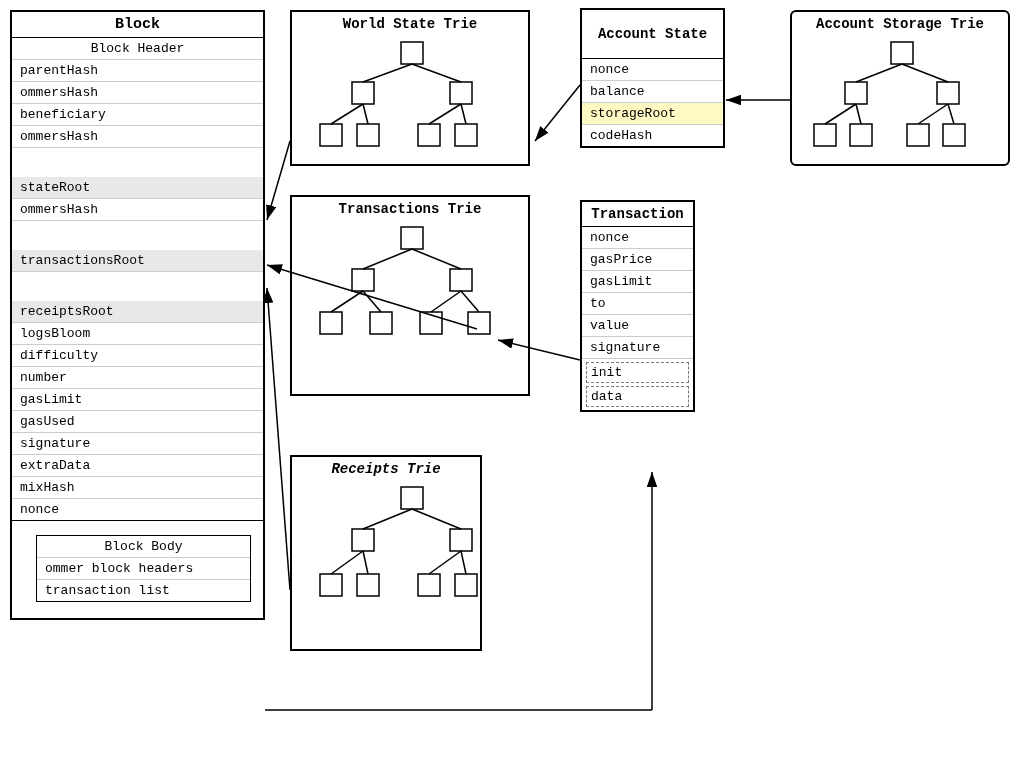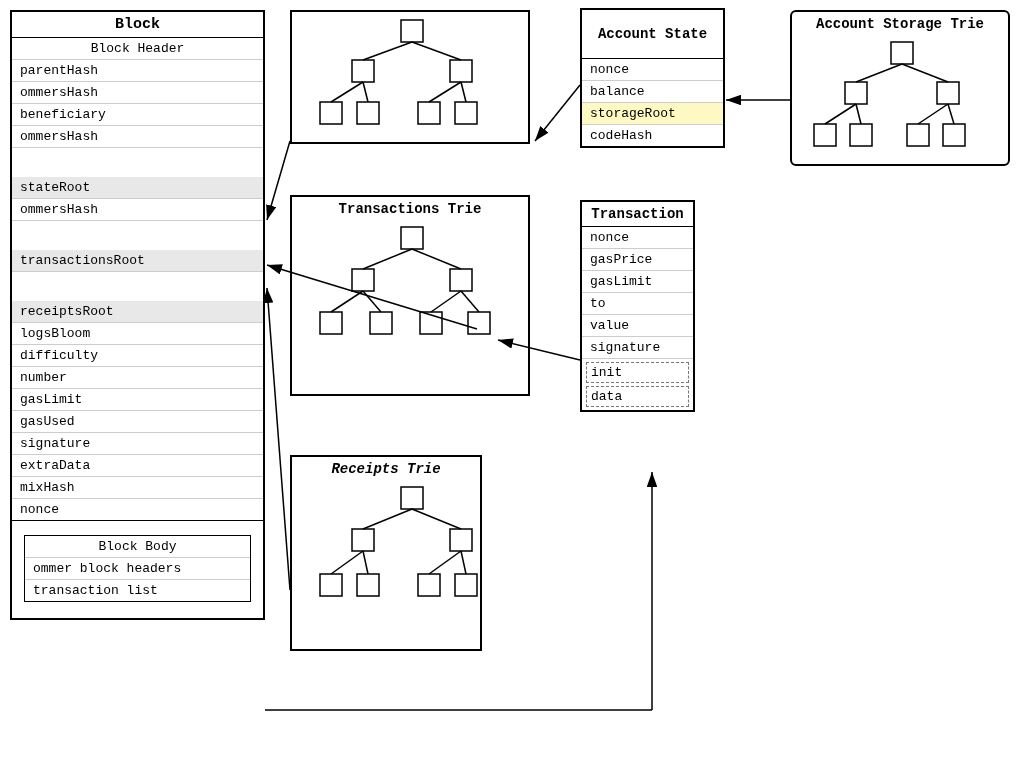--- a/index.html
+++ b/index.html
@@ -203,30 +203,31 @@
       <div class="block-field">logsBloom</div>
       <div class="block-field">difficulty</div>
       <div class="block-field">number</div>
       <div class="block-field">gasLimit</div>
       <div class="block-field">gasUsed</div>
       <div class="block-field">signature</div>
       <div class="block-field">extraData</div>
       <div class="block-field">mixHash</div>
       <div class="block-field">nonce</div>
     </div>
-    <div style="padding: 6px 6px 8px 6px;">
+    <div style="padding: 6px 6px 8px 18px;">
       <div class="block-body-section">
         <div class="block-body-label">Block Body</div>
         <div class="block-body-field">ommer block headers</div>
         <div class="block-body-field">transaction list</div>
       </div>
     </div>
   </div>
 
   <div class="trie-box world-state-trie" style="left:290px;top:10px;width:240px;">
+    <div class="trie-title">World State Trie</div>
     <div style="position:relative;height:130px;">
       <svg width="240" height="130">
 
         <rect x="109" y="8" width="22" height="22" fill="white" stroke="black" stroke-width="1.5"></rect>
 
         <rect x="60" y="48" width="22" height="22" fill="white" stroke="black" stroke-width="1.5"></rect>
 
         <rect x="158" y="48" width="22" height="22" fill="white" stroke="black" stroke-width="1.5"></rect>
 
         <rect x="28" y="90" width="22" height="22" fill="white" stroke="black" stroke-width="1.5"></rect>

